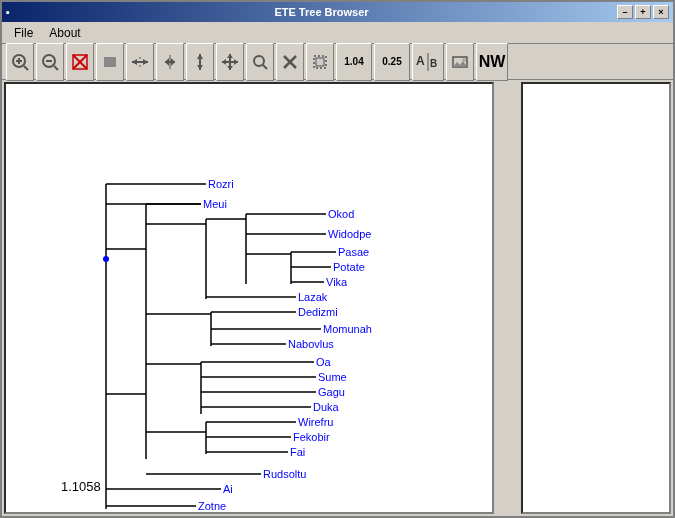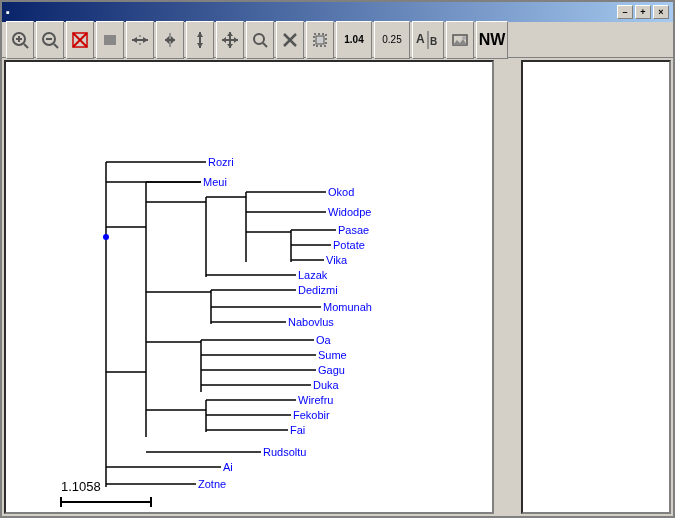--- a/index.html
+++ b/index.html
@@ -120,27 +120,32 @@
       color: #000;
     }
   </style>
 </head>
 <body>
 
 <div class="window">
 
   <div class="title-bar">
     <span style="width:20px; font-size:11px;">▪</span>
+    <span class="title-bar-title">ETE Tree Browser</span>
     <div class="title-bar-controls">
       <div class="title-btn">–</div>
       <div class="title-btn">+</div>
       <div class="title-btn">×</div>
     </div>
   </div>
 
+  <div class="menu-bar">
+    <div class="menu-item">File</div>
+    <div class="menu-item">About</div>
+  </div>
 
   <div class="toolbar">
 
     <div class="toolbar-btn" title="Zoom In">
       <svg width="18" height="18" viewBox="0 0 18 18">
         <circle cx="8" cy="8" r="6" stroke="#555" stroke-width="2" fill="none"></circle>
         <line x1="5" y1="8" x2="11" y2="8" stroke="#555" stroke-width="2"></line>
         <line x1="8" y1="5" x2="8" y2="11" stroke="#555" stroke-width="2"></line>
         <line x1="13" y1="13" x2="17" y2="17" stroke="#555" stroke-width="2"></line>
       </svg>
@@ -222,21 +227,21 @@
 
     <div class="toolbar-btn" title="Select All">
       <svg width="18" height="18" viewBox="0 0 18 18">
         <rect x="3" y="3" width="12" height="12" stroke="#555" stroke-width="1.5" fill="none" stroke-dasharray="2,2"></rect>
         <rect x="5" y="5" width="8" height="8" stroke="#555" stroke-width="1" fill="#ccc"></rect>
       </svg>
     </div>
 
     <div class="toolbar-btn" style="width:36px; font-size:10px; font-weight:bold;">1.04</div>
 
-    <div class="toolbar-btn" style="width:36px; font-size:10px; font-weight:normal;">0.25</div>
+    <div class="toolbar-btn" style="width:36px; font-size:10px; font-weight:bold;">0.25</div>
 
     <div class="toolbar-btn" style="width:32px; font-size:10px; font-weight:bold;">
       <svg width="26" height="22" viewBox="0 0 26 22">
         <text x="1" y="14" font-size="12" font-weight="bold" fill="#333">A</text>
         <line x1="13" y1="2" x2="13" y2="20" stroke="#555" stroke-width="1"></line>
         <text x="15" y="16" font-size="10" fill="#333">B</text>
       </svg>
     </div>
 
     <div class="toolbar-btn" title="Image">

